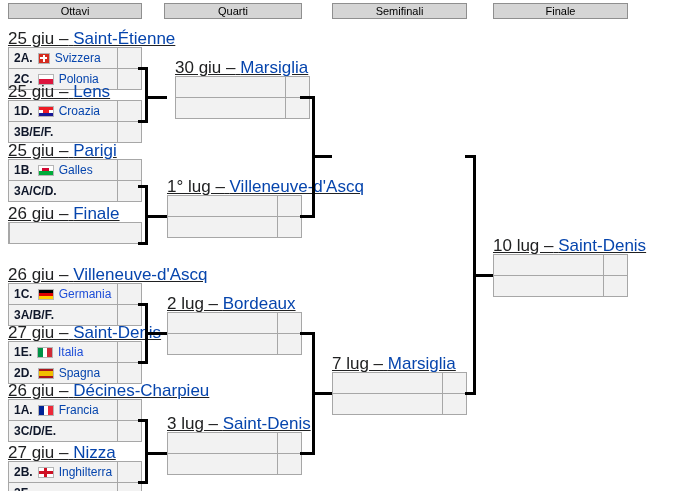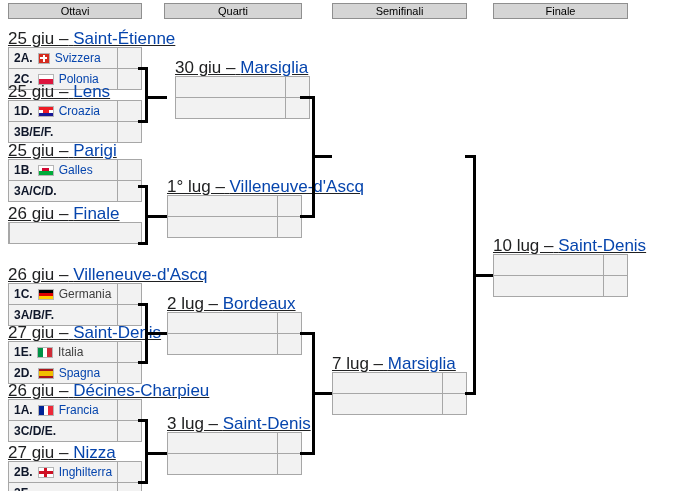--- a/index.html
+++ b/index.html
@@ -8,21 +8,21 @@
     font-family:"Liberation Sans","DejaVu Sans",sans-serif;color:#202122;padding-left:24px;
   }
   .colhdr{
     position:absolute;top:3px;height:16px;box-sizing:border-box;
     background:#d5d5d5;border:1px solid #8f8f8f;
     font-size:11px;line-height:14px;text-align:center;color:#000;
   }
   .match{position:absolute;}
   .mdate{height:15px;font-size:17px;line-height:13px;white-space:nowrap;color:#202122;text-decoration:underline;}
   .lnk{color:#0645ad;text-decoration:none;cursor:pointer;}
-  a.lnk[data-visited="true"]{color:#404040;}
+  a.lnk[data-visited="true"]{color:#1d4ed8;}
   .box{border:1px solid #a7a7a7;background:#f2f2f2;box-sizing:border-box;}
   .row{display:flex;height:20px;align-items:stretch;}
   .row + .row{border-top:1px solid #a7a7a7;}
   .tcell{flex:1;display:flex;align-items:center;padding:0 5px;overflow:hidden;white-space:nowrap;font-size:12px;}
   .seed{font-weight:700;color:#0f172a;margin-right:5px;font-size:12px;}
   .scell{width:23px;flex:none;border-left:1px solid #a7a7a7;font-size:12px;text-align:center;line-height:20px;}
   .flag{display:none;width:16px;height:11px;box-sizing:border-box;border:1px solid #b5b5b5;flex:none;margin-right:5px;}
   .flag[data-flag]{display:block;}
   .flag[data-flag="switzerland"]{width:12px;background:
     linear-gradient(#fff,#fff) 50% 50%/7px 2px no-repeat,

